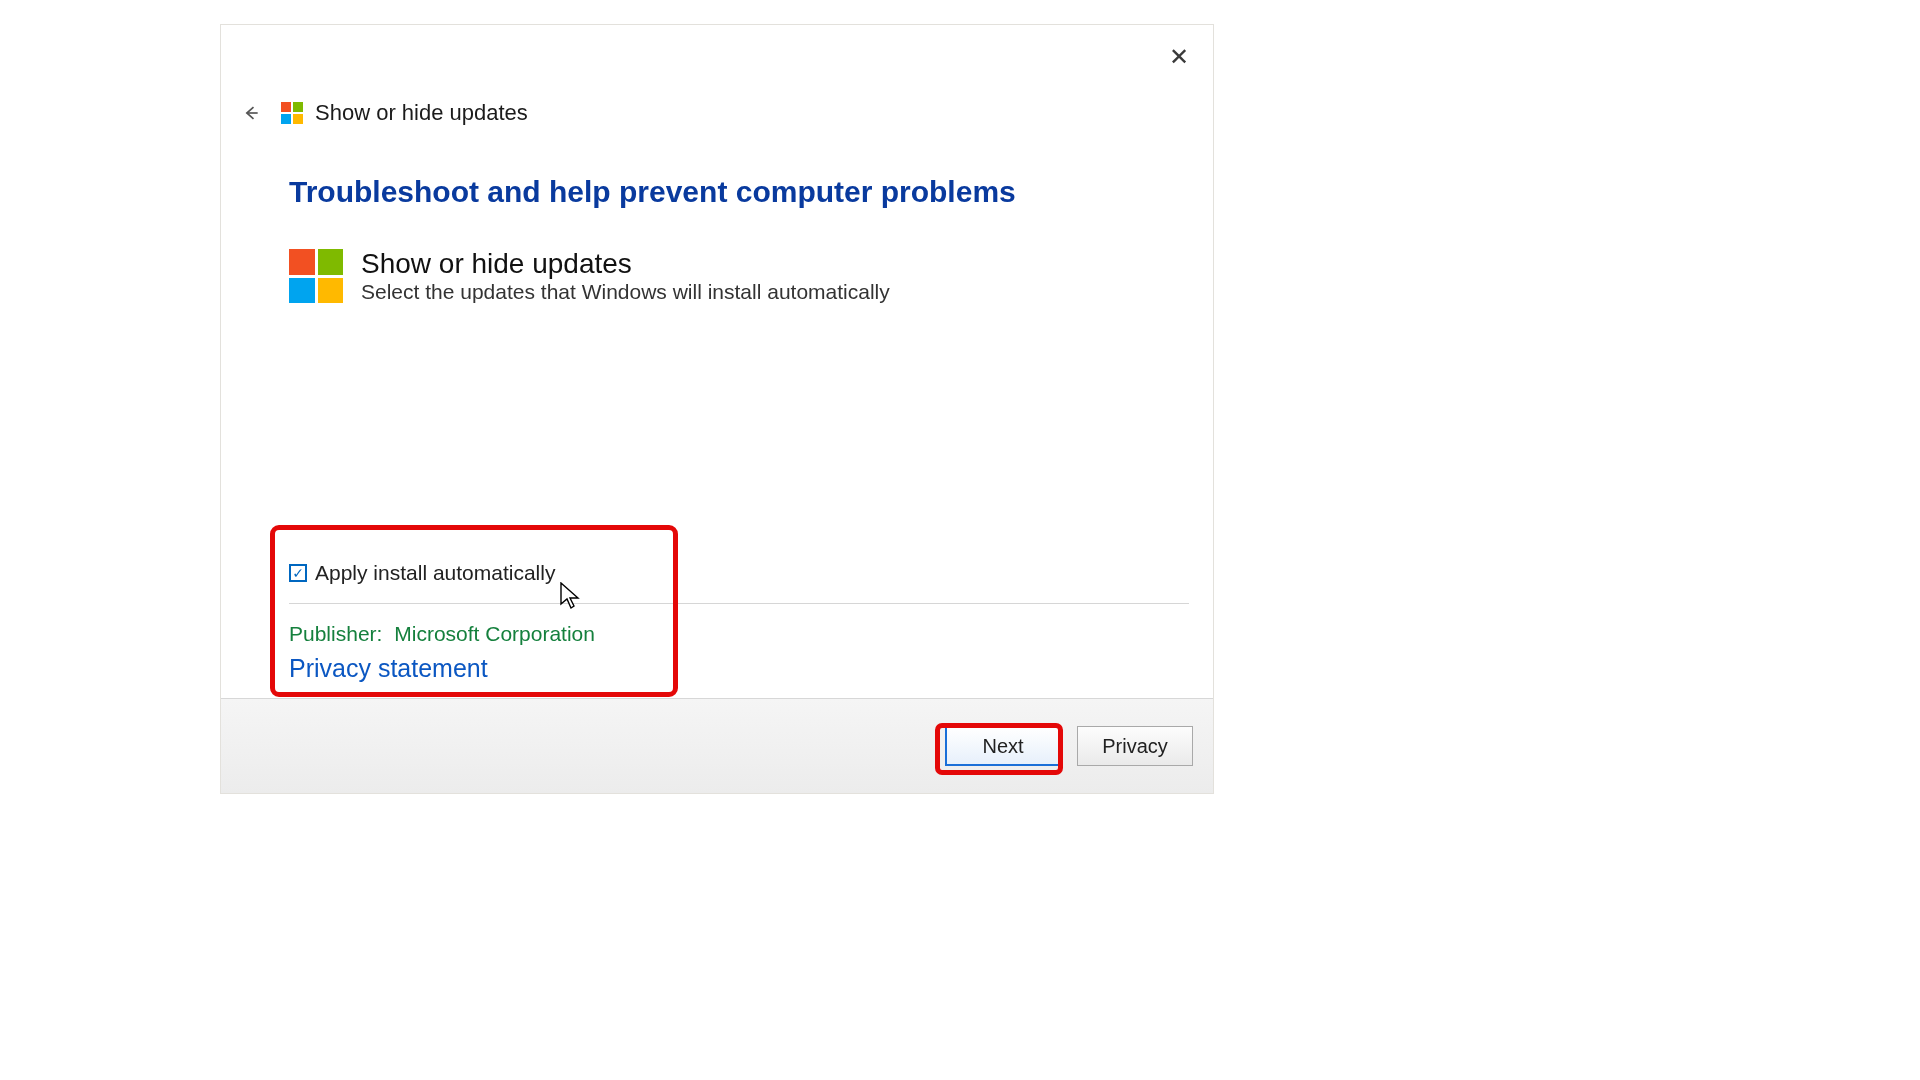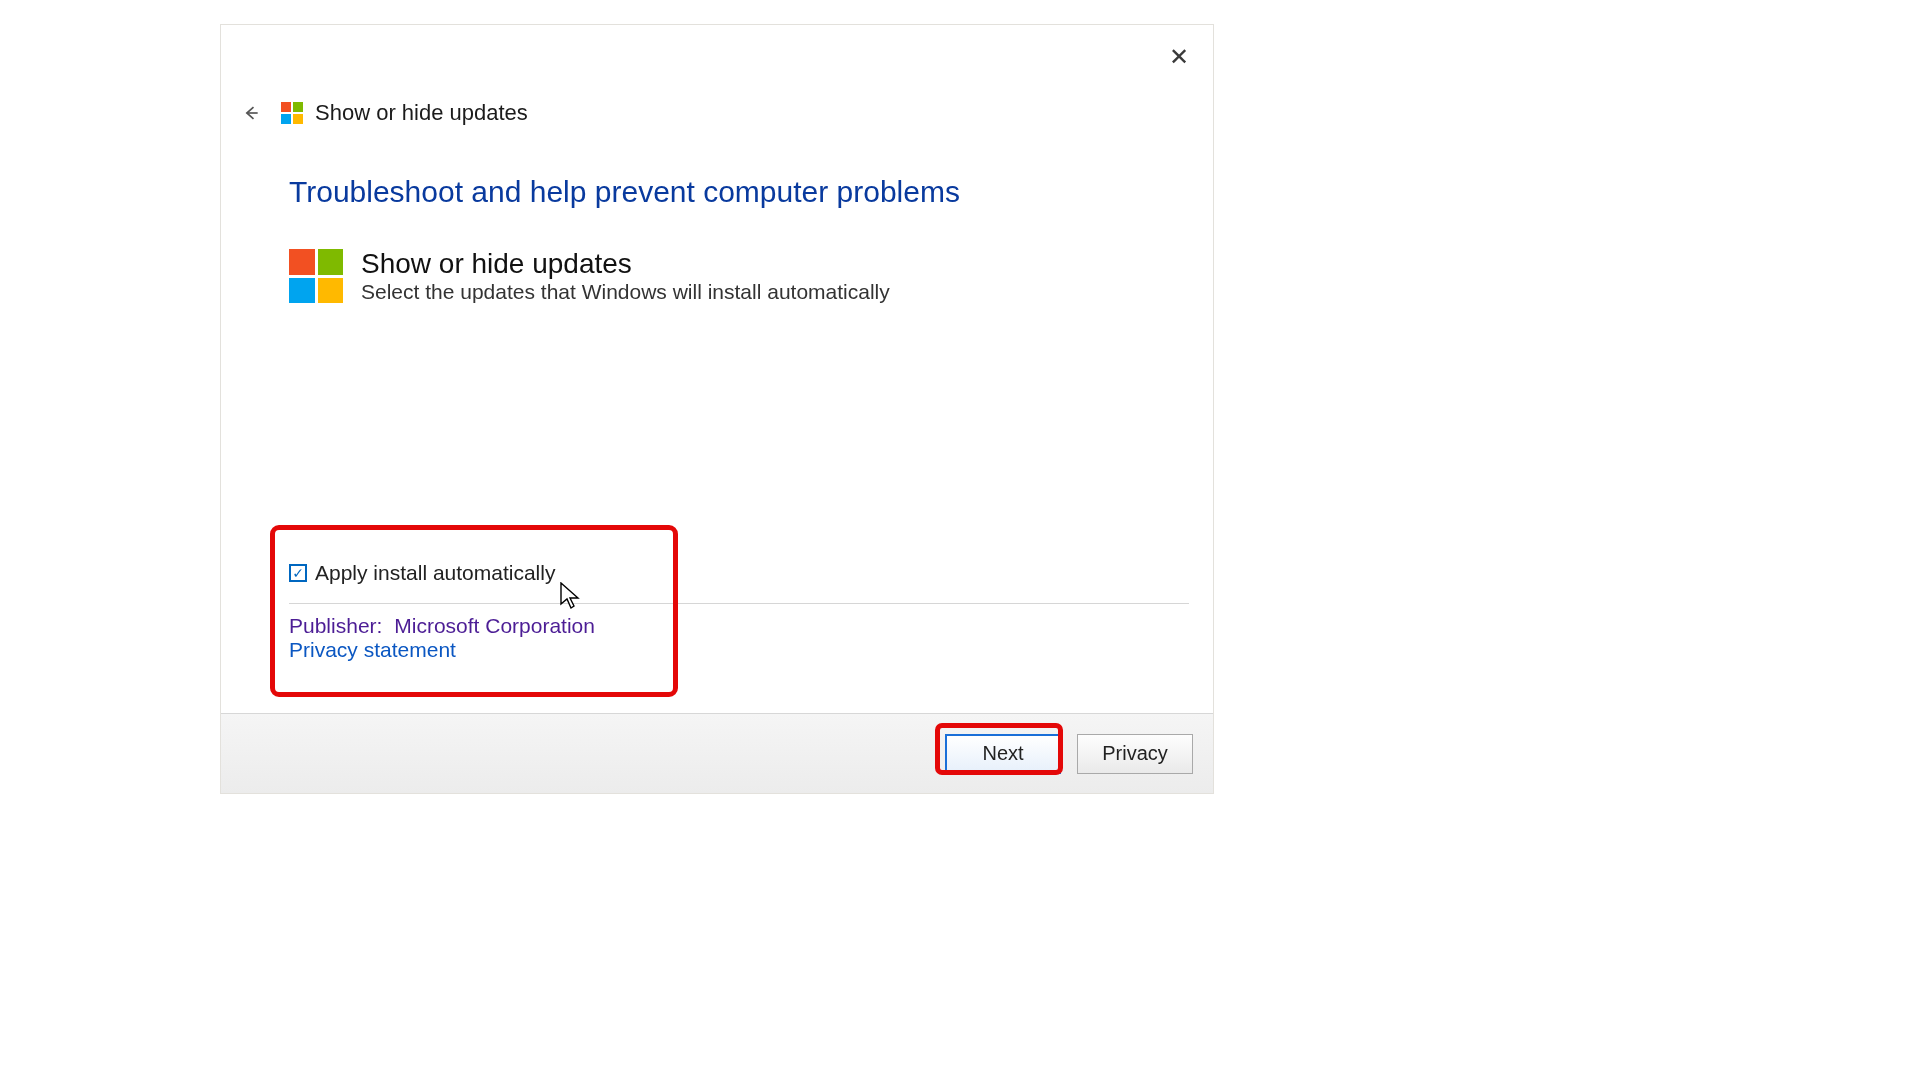--- a/index.html
+++ b/index.html
@@ -92,21 +92,21 @@
   .content {
     position: absolute;
     top: 150px;
     left: 68px;
     right: 40px;
   }
 
   .headline {
     font-size: 30px;
     color: #093a9e;
-    font-weight: 400;
+    font-weight: 700;
     filter: blur(0.7px);
     margin-bottom: 40px;
   }
 
   .item-row {
     display: flex;
     align-items: flex-start;
     gap: 18px;
   }
 
@@ -168,30 +168,30 @@
 
   .hr-line {
     margin-top: 18px;
     border: none;
     border-top: 1px solid #d6d6d6;
     width: 100%;
     filter: blur(0.4px);
   }
 
   .publisher-line {
-    margin-top: 10px;
+    margin-top: 18px;
     font-size: 21px;
-    color: #4c1d95;
+    color: #15803d;
     filter: blur(0.6px);
   }
   .publisher-line .pub-label { margin-right: 6px; }
 
   .privacy-link {
-    margin-top: 0;
-    font-size: 21px;
+    margin-top: 8px;
+    font-size: 25px;
     color: #0b57c2;
     cursor: pointer;
     filter: blur(0.6px);
     display: inline-block;
   }
 
   
   .red-box-1 {
     position: absolute;
     left: 49px;
@@ -202,21 +202,21 @@
     border-radius: 9px;
     pointer-events: none;
     box-sizing: border-box;
   }
 
   .footer-bar {
     position: absolute;
     left: 0;
     right: 0;
     bottom: 0;
-    height: 80px;
+    height: 95px;
     background: linear-gradient(#f5f5f5, #ececec);
     border-top: 1px solid #d7d7d7;
     display: flex;
     align-items: center;
     justify-content: flex-end;
     padding-right: 20px;
     gap: 16px;
     box-sizing: border-box;
   }
 

